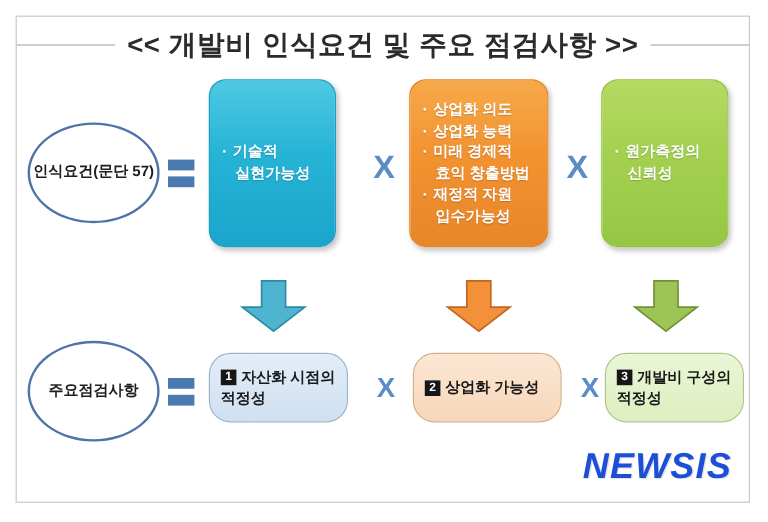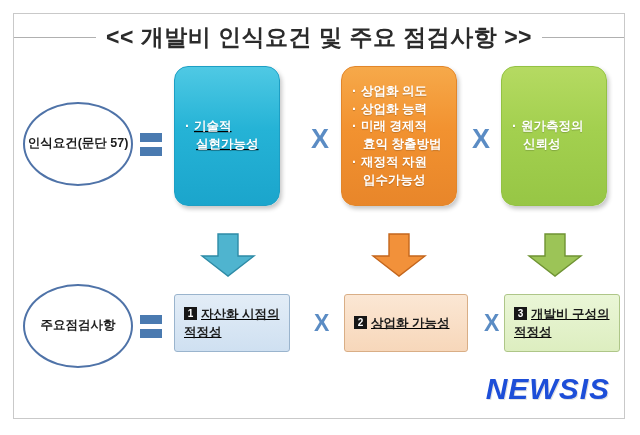--- a/index.html
+++ b/index.html
@@ -91,21 +91,20 @@
     box-sizing: border-box;
     display: flex;
     flex-direction: column;
     justify-content: center;
     padding: 0 9px;
     box-shadow: 2px 3px 4px rgba(0,0,0,0.22);
   }
   .cond-box.blue {
     background: linear-gradient(180deg,#4fc9e4 0%, #25b3d6 45%, #1ba5cc 100%);
     border: 1px solid #1d9fc4;
-    text-decoration: underline;
   }
   .cond-box.orange {
     background: linear-gradient(180deg,#f6a94a 0%, #f29230 45%, #e8862a 100%);
     border: 1px solid #e2862a;
   }
   .cond-box.green {
     background: linear-gradient(180deg,#b5da62 0%, #a3d04f 45%, #97c645 100%);
     border: 1px solid #93c243;
   }
   .cond-item {
@@ -139,28 +138,27 @@
     line-height: 1;
     font-family: "Liberation Sans", sans-serif;
   }
   .xop.small { font-size: 23px; }
 
   
   .arrow svg { display: block; }
 
   
   .check-box {
-    border-radius: 3px;
+    border-radius: 18px;
     box-sizing: border-box;
     display: flex;
     flex-direction: column;
     justify-content: center;
     padding: 0 9px;
     border: 1px solid #9aa8b4;
-    text-decoration: underline;
   }
   .check-box.blue   { background: linear-gradient(180deg,#e3edf7 0%, #cfe0f1 100%); border-color:#9ab4cd; }
   .check-box.orange { background: linear-gradient(180deg,#fbe7d4 0%, #f7d7ba 100%); border-color:#d9ae86; }
   .check-box.green  { background: linear-gradient(180deg,#eaf6d7 0%, #ddeec0 100%); border-color:#aec688; }
   .check-text {
     font-size: 12.5px;
     font-weight: bold;
     color: #1a1a1a;
     line-height: 1.45;
     white-space: nowrap;

